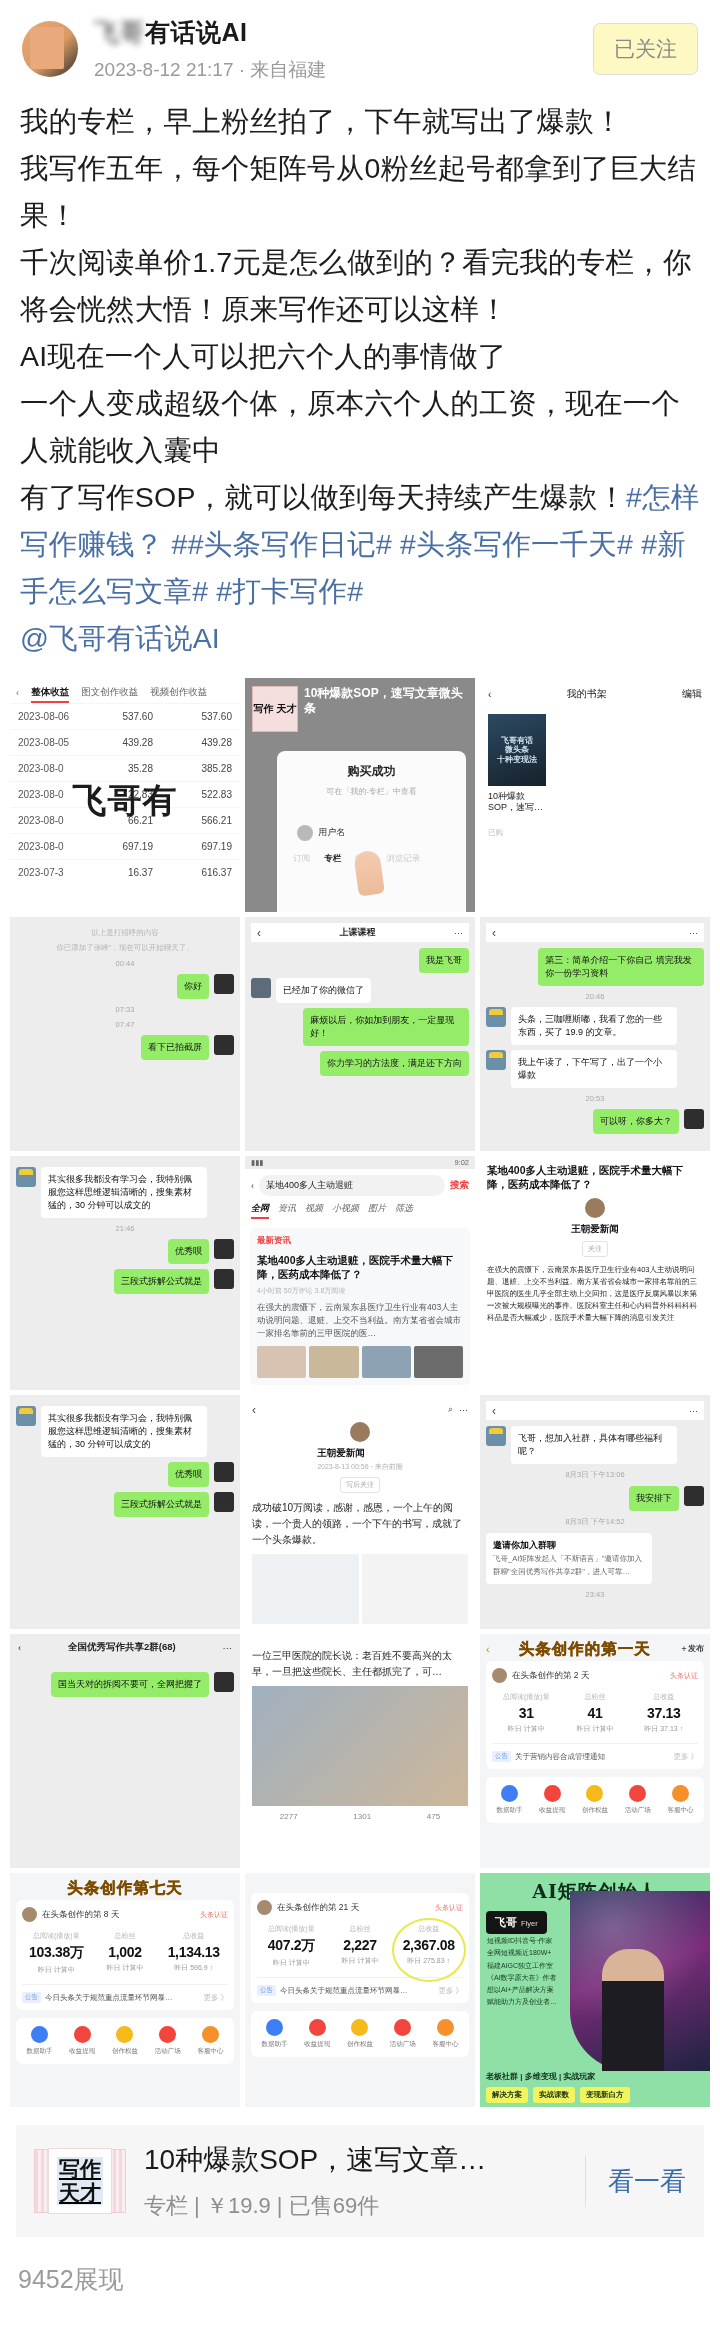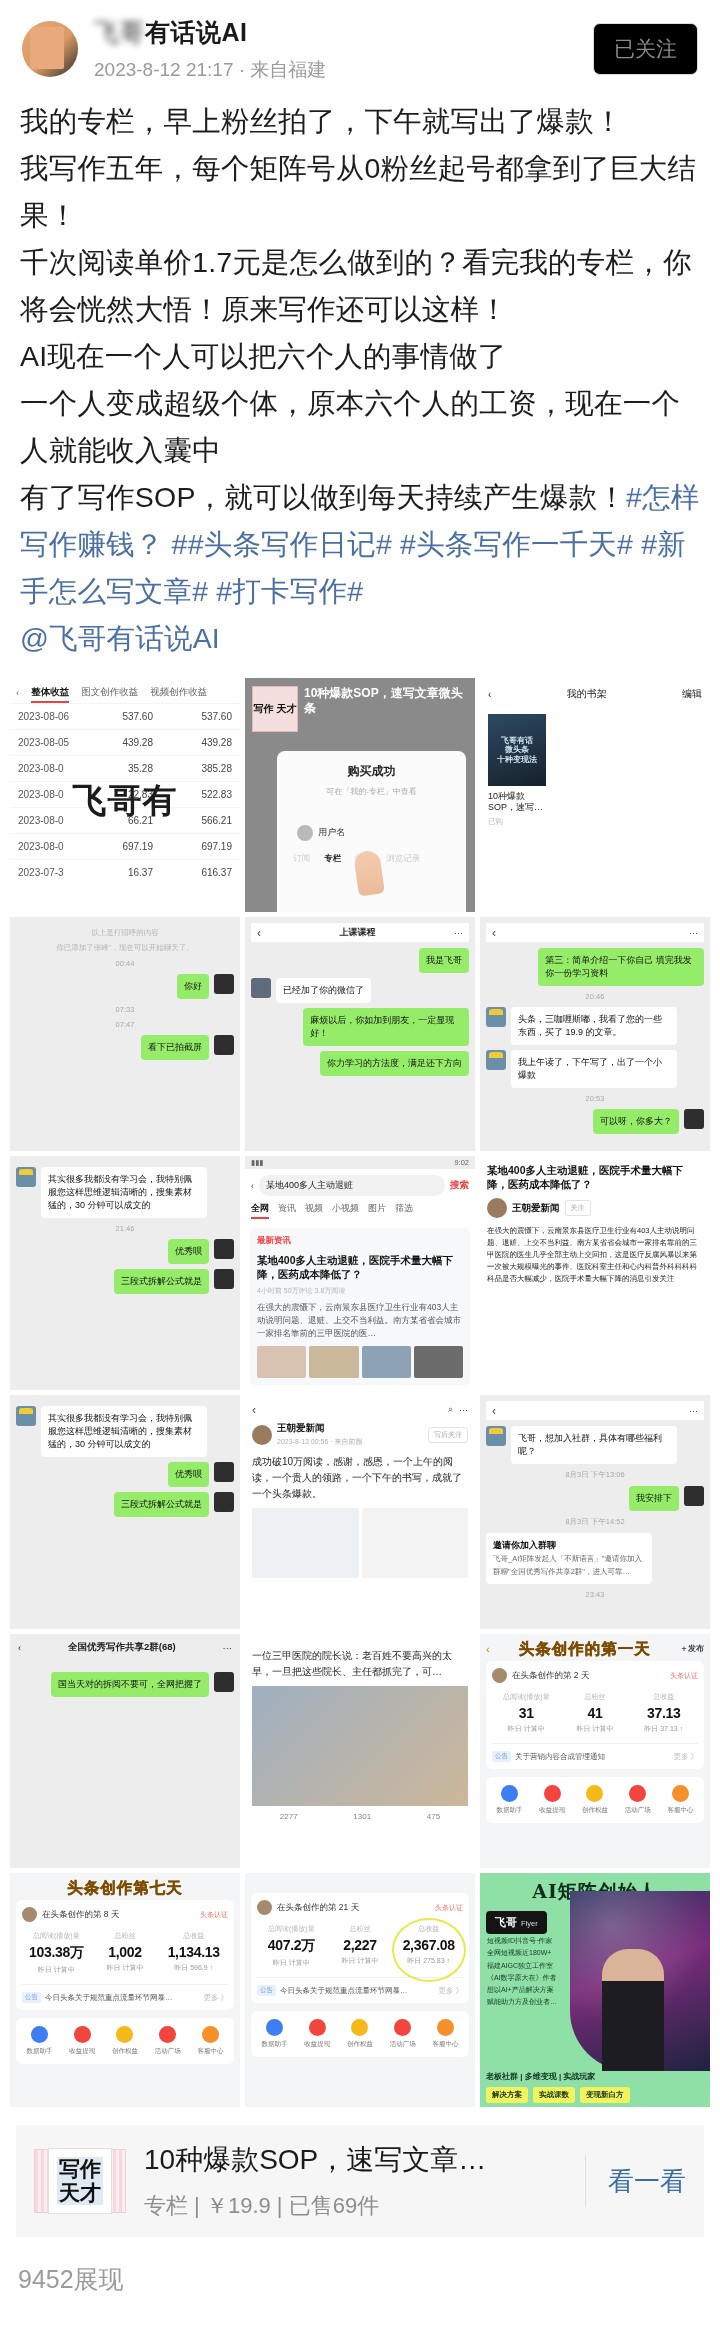--- a/index.html
+++ b/index.html
@@ -32,21 +32,21 @@
     white-space: nowrap;
   }
   .author-name .masked { filter: blur(3.2px); opacity:.62; }
   .post-meta {
     font-size: 19px; color: #9a9a9a; margin-top: 8px; white-space: nowrap;
   }
   .follow-btn {
     flex: 0 0 auto;
     border: 1px solid #dcdcdc; border-radius: 7px;
     color: #8a8a8a; font-size: 21px;
-    padding: 11px 20px; background: #000000; cursor: pointer;
+    padding: 11px 20px; background: #fef9c3; cursor: pointer;
     white-space: nowrap;
   }
 
   
   .post-body {
     padding: 6px 20px 0 20px;
     font-size: 28.5px;
     line-height: 47px;
     color: #1d1d1d;
     letter-spacing: .2px;
@@ -140,21 +140,21 @@
   .shelf-head { display:flex; align-items:center; padding:9px 8px; font-size:10px; color:#222;}
   .shelf-head .t { flex:1; text-align:center; font-weight:500;}
   .shelf-item { padding:4px 8px; }
   .shelf-cover {
     width:58px; height:72px; background:linear-gradient(160deg,#2c4a63,#16212b);
     color:#cfe3f0; font-size:8px; display:flex; flex-direction:column;
     justify-content:center; align-items:center; text-align:center; line-height:1.2;
     font-weight:700;
   }
   .shelf-name { font-size:9px; color:#222; margin-top:5px; line-height:1.25; width:64px;}
-  .shelf-sub { font-size:7.5px; color:#bbb; margin-top:3px;}
+  .shelf-sub { font-size:7.5px; color:#bbb; margin-top:14px;}
 
   
   .chat { background:#ededed; height:100%; padding:6px 6px; position:relative; }
   .chat .sys { text-align:center; font-size:7.5px; color:#b5b5b5; margin:5px 0; }
   .chat .time { text-align:center; font-size:7.5px; color:#a8a8a8; margin:6px 0; }
   .msg { display:flex; margin:5px 0; gap:5px; align-items:flex-start; }
   .msg.right { justify-content:flex-end; }
   .bub {
     max-width:76%; padding:6px 7px; border-radius:4px; font-size:9px;
     line-height:1.45; color:#111; background:#fff;
@@ -166,33 +166,33 @@
   .av.yellow::after{content:"";position:absolute;left:3px;top:2px;right:3px;height:6px;background:#f2cb3b;border-radius:3px 3px 0 0;}
 
   
   .news { background:#fff; height:100%; }
   .searchbar { display:flex; align-items:center; gap:5px; padding:6px; }
   .searchbar .box {
     flex:1; background:#f2f2f2; border-radius:10px; padding:4px 7px;
     font-size:9px; color:#222; white-space:nowrap; overflow:hidden;
   }
   .searchbar .go { font-size:9.5px; color:#f04142; font-weight:600;}
-  .news-tabs { display:flex; gap:9px; padding:0 6px 5px 6px; font-size:9px; color:#666;}
+  .news-tabs { display:flex; gap:9px; padding:0 6px 5px 6px; font-size:9px; color:#666;font-style:italic;}
   .news-tabs .on { color:#111; font-weight:700; border-bottom:2px solid #f04142; padding-bottom:2px;}
   .news-card { margin:4px 5px; background:#f7f8fa; border-radius:5px; padding:7px; }
   .news-flag { font-size:8.5px; color:#f04142; font-weight:700; }
   .news-title { font-size:10.5px; font-weight:700; color:#111; line-height:1.35; margin-top:6px;}
   .news-meta { font-size:7px; color:#b3b3b3; margin-top:5px;}
   .news-txt { font-size:8.5px; color:#555; line-height:1.5; margin-top:5px;}
   .news-thumbs { display:flex; gap:3px; margin-top:6px;}
   .news-thumbs i { flex:1; height:32px; display:block; border-radius:2px;}
 
   
   .article { background:#fff; height:100%; padding:7px; }
-  .art-head { display:flex; align-items:center; gap:5px; }
+  .art-head { display:flex; align-items:center; gap:5px;flex-direction:column; }
   .art-av { width:20px;height:20px;border-radius:50%;background:#9a7b5e;}
   .art-name { font-size:9.5px; font-weight:700; color:#111;}
   .art-time { font-size:7px; color:#b0b0b0; margin-top:2px;}
   .art-follow { border:1px solid #e2e2e2; border-radius:3px; font-size:7px; color:#aaa; padding:2px 5px;}
   .art-body { font-size:10px; color:#222; line-height:1.6; margin-top:7px;}
 
   
   .stats { background:#f3f5f7; height:100%; padding:6px 6px; }
   .stats-banner {
     font-family:"DejaVu Serif", serif;
@@ -266,21 +266,21 @@
   .product {
     margin: 18px 16px 0 16px;
     background: #f6f6f6;
     display: flex; align-items: center;
     padding: 16px 18px;
   }
   .product-cover {
     width: 92px; height: 64px; flex:0 0 92px;
     background: repeating-linear-gradient(90deg,#f6d8dc 0 3px,#fbeef0 3px 6px);
     border: 1px solid #f0cdd3;
-    display:flex; align-items:center; justify-content:center;
+    display:flex; align-items:center; justify-content:center;text-decoration:underline;
   }
   .product-cover .inner {
     width: 64px; height: 66px; background:#fff; border:1px solid #eedada;
     display:flex; flex-direction:column; align-items:center; justify-content:center;
     font-weight:700; font-size:21px; color:#111; line-height:1.15;
   }
   .product-cover .inner b { background:#dfeaf5; padding:0 2px; }
   .product-info { flex:1 1 auto; min-width:0; margin-left:18px; }
   .product-title {
     font-size: 28px; color:#1a1a1a; white-space:nowrap; overflow:hidden;

